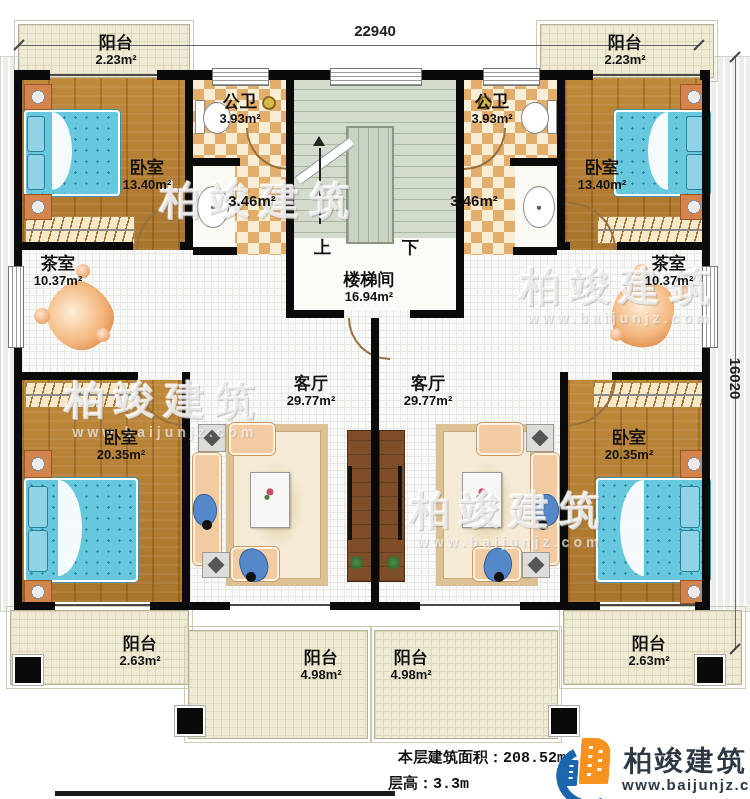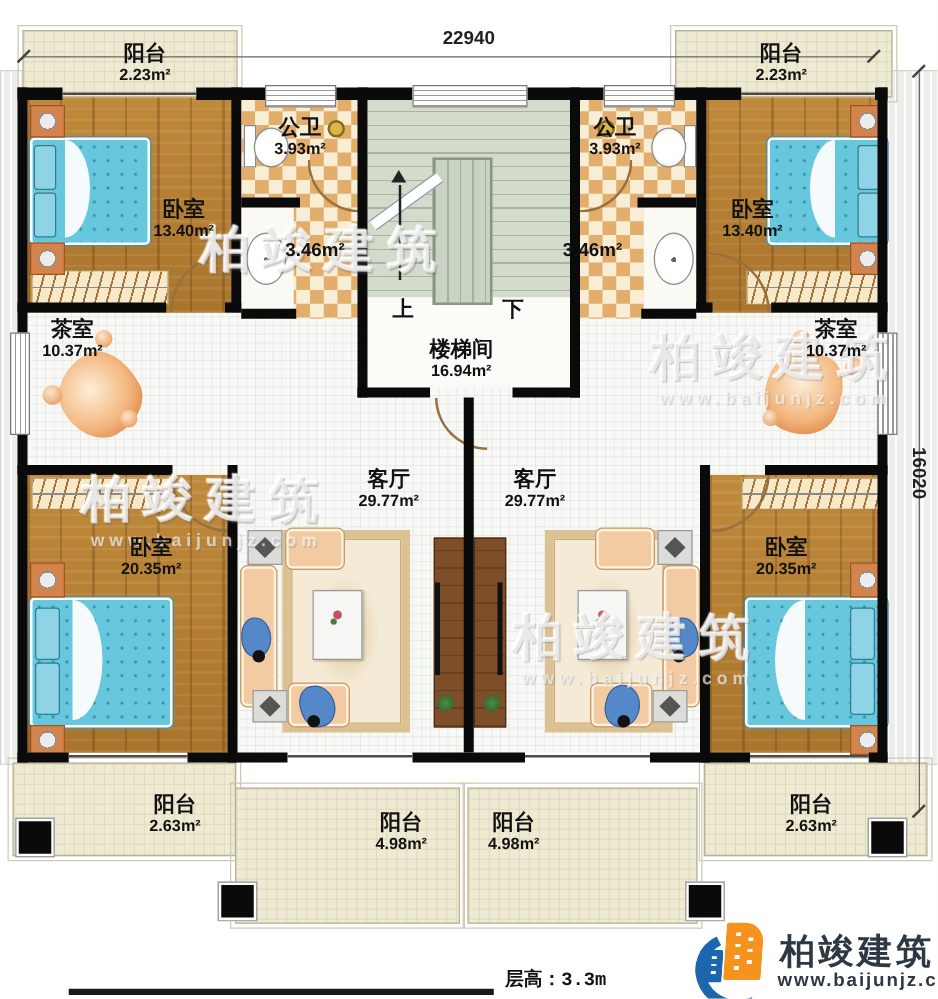--- a/index.html
+++ b/index.html
@@ -344,21 +344,22 @@
   <div class="abs dimline" style="left:18px;top:45px;width:682px;height:0"></div>
   <div class="abs tick" style="left:12px;top:44px"></div>
   <div class="abs tick" style="left:692px;top:44px"></div>
   <div class="abs dimtxt" style="left:340px;top:22px;width:70px">22940</div>
   <div class="abs dimlinev" style="left:735px;top:58px;width:0;height:592px"></div>
   <div class="abs tick" style="left:728px;top:56px"></div>
   <div class="abs tick" style="left:728px;top:648px"></div>
   <div class="abs dimtxt" style="left:705px;top:370px;width:60px;transform:rotate(90deg)">16020</div>
 
   <div class="abs funder" style="left:55px;top:791px;width:340px;height:5px"></div>
-  <div class="abs fstat" style="left:404px;top:774px"><span>层高：</span><span style="font-family:'Liberation Mono','DejaVu Sans Mono',monospace">3.3m</span></div>
+  <div class="abs fstat" style="left:398px;top:748px"><span>本层建筑面积：</span><span style="font-family:'Liberation Mono','DejaVu Sans Mono',monospace">208.52m²</span></div>
+  <div class="abs fstat" style="left:388px;top:774px"><span>层高：</span><span style="font-family:'Liberation Mono','DejaVu Sans Mono',monospace">3.3m</span></div>
 
   <div class="abs" style="left:558px;top:738px;width:60px;height:58px;z-index:40">
     <div class="abs" style="left:-2px;top:8px;width:50px;height:46px;border:8px solid transparent;border-bottom-color:#1b66ad;border-left-color:#1b66ad;border-radius:50%;transform:rotate(18deg)"></div>
     <div class="abs" style="left:22px;top:0;width:30px;height:46px;background:#f6921e;border-radius:2px 16px 2px 2px;transform:skewX(-4deg);background-image:repeating-linear-gradient(180deg,#fff 0 3px,transparent 3px 9px),repeating-linear-gradient(180deg,#fff 0 3px,transparent 3px 9px);background-size:4px 30px,4px 24px;background-position:8px 8px,18px 12px;background-repeat:no-repeat"></div>
     <div class="abs" style="left:6px;top:22px;width:14px;height:26px;background:#1b66ad;border-radius:2px;transform:skewX(-4deg);background-image:repeating-linear-gradient(180deg,#fff 0 2px,transparent 2px 6px);background-size:4px 16px;background-position:5px 5px;background-repeat:no-repeat"></div>
   </div>
   <div class="abs brandname" style="left:624px;top:742px">柏竣建筑</div>
   <div class="abs brandurl" style="left:622px;top:776px">www.baijunjz.com</div>
 
 </div>

